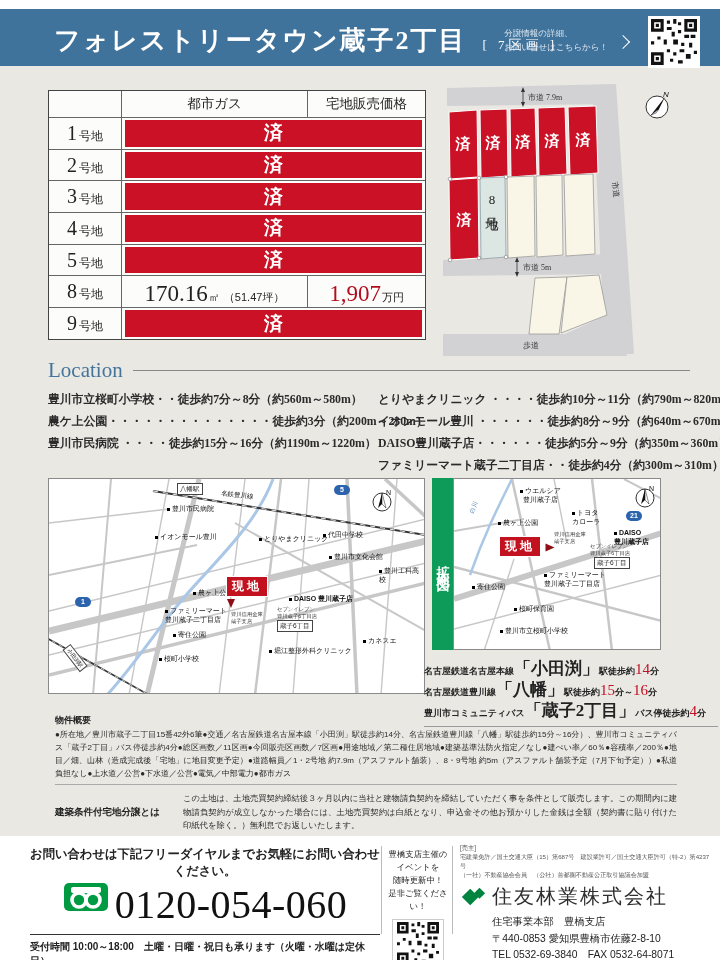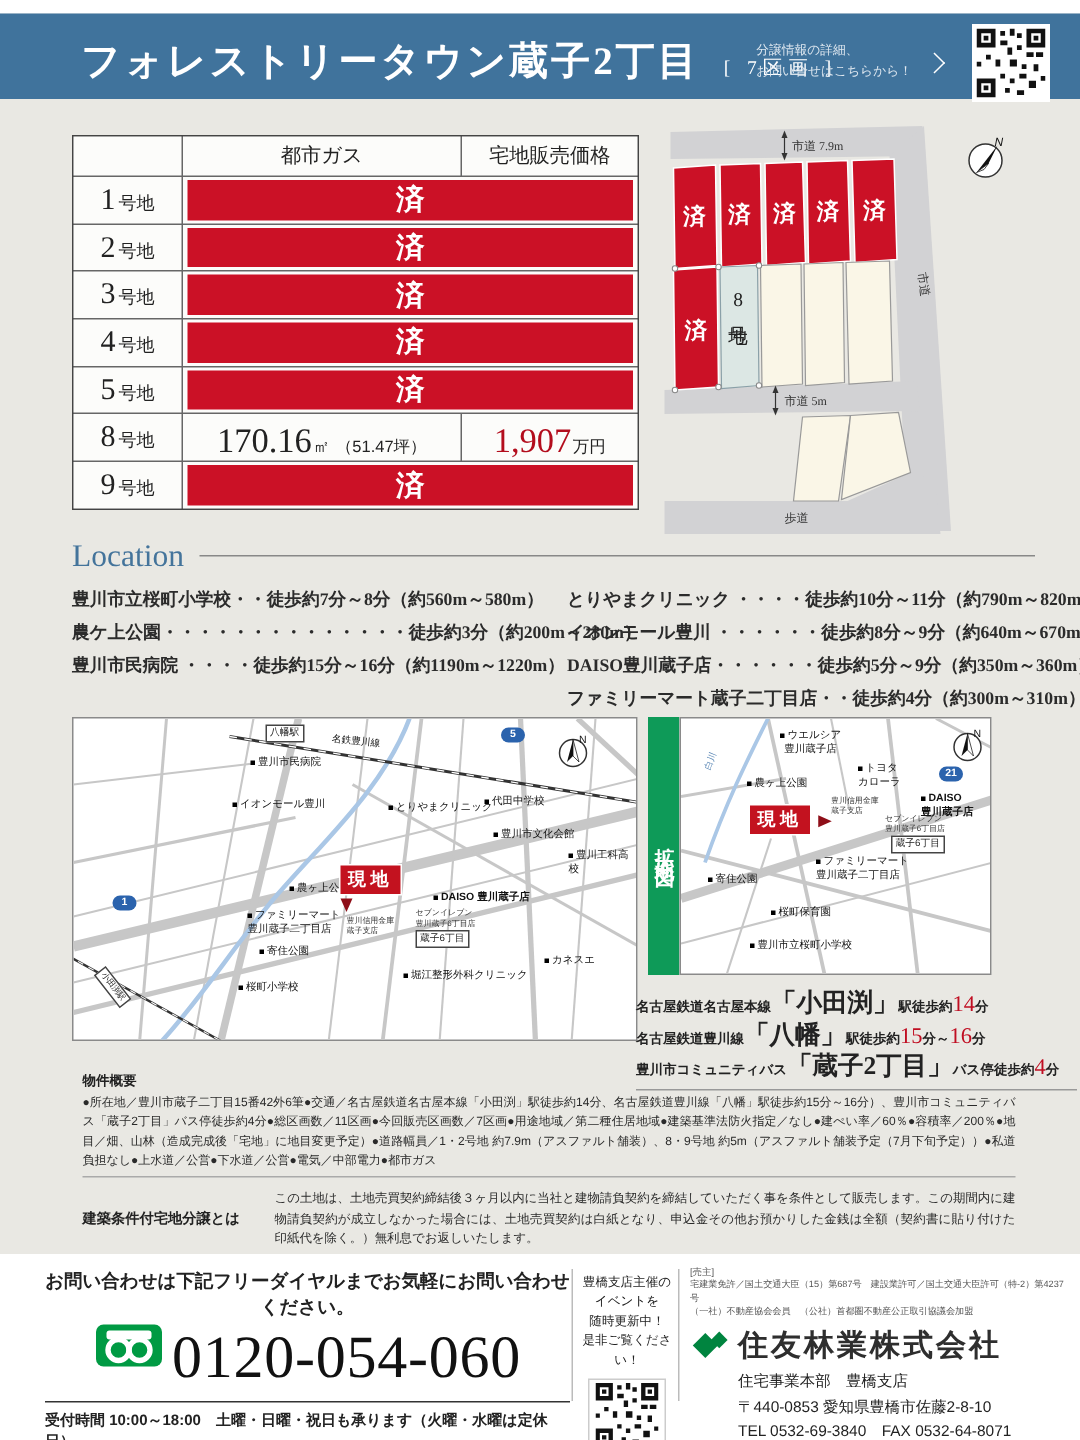--- a/index.html
+++ b/index.html
@@ -91,21 +91,21 @@
   .f-phone{font-size:40px;font-family:"Liberation Serif","DejaVu Serif",serif;letter-spacing:0.5px;color:#111;margin-left:6px;}
   .f-hours{font-size:10px;font-weight:bold;margin-top:5px;}
   .f-div{position:absolute;top:10px;width:1px;height:88px;background:#bbb;}
   .f-event{position:absolute;left:385px;top:12px;width:66px;text-align:center;}
   .f-event-text{font-size:8.4px;line-height:1.55;white-space:pre-line;}
   .f-event-qr{width:46px;height:46px;margin:6px auto 0;border:1px solid #ccc;padding:2px;box-sizing:content-box;background:#fff;}
   .f-right{position:absolute;left:460px;top:8px;width:252px;}
   .f-tag{font-size:6.3px;color:#555;}
   .f-lic{font-size:6.1px;color:#555;line-height:1.45;}
   .f-co-row{display:flex;align-items:center;margin-top:4px;}
-  .f-co{font-size:20px;font-weight:bold;color:#2e2e2e;letter-spacing:2px;margin-left:6px;}
+  .f-co{font-size:20px;font-weight:normal;color:#2e2e2e;letter-spacing:2px;margin-left:6px;}
   .f-addr{font-size:10.3px;color:#222;line-height:1.6;margin-top:4px;margin-left:32px;}
 </style>
 </head>
 <body>
 
 <div class="page">
   <div class="topstrip"></div>
 
   <div class="header">
     <div class="h-row">

